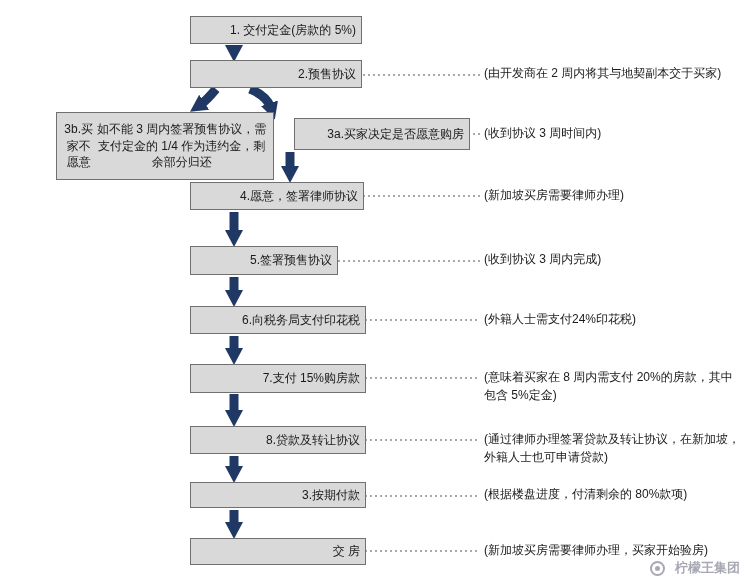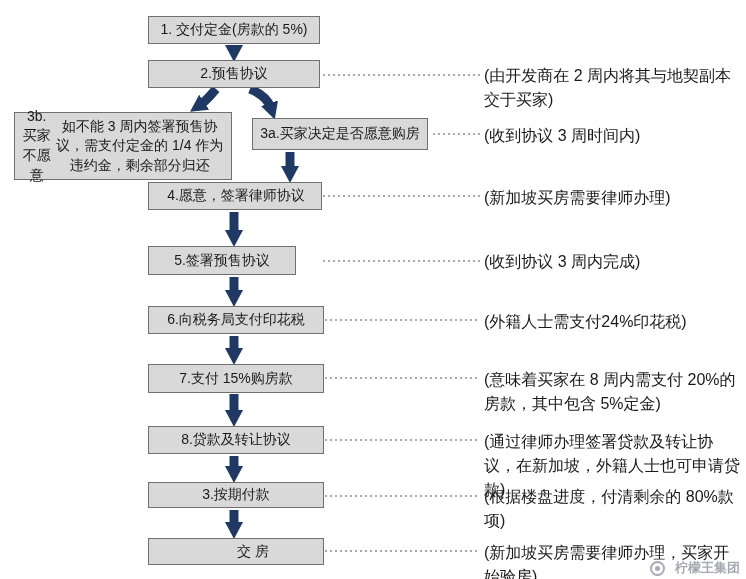--- a/index.html
+++ b/index.html
@@ -17,33 +17,34 @@
     width: 746px; height: 579px;
     pointer-events: none;
   }
   .box {
     position: absolute;
     background: #d9d9d9;
     border: 1px solid #707070;
     box-sizing: border-box;
     display: flex;
     align-items: center;
-    justify-content: center;
+    justify-content: flex-end;
     text-align: center;
-    font-size: 14px;
+    font-size: 12px;
     color: #1a1a1a;
     padding: 2px 5px;
     line-height: 1.4;
+    margin-left: 42px;
   }
   .box .label { display: block; }
   .box-multiline { }
   .annotation {
     position: absolute;
     width: 256px;
-    font-size: 16px;
+    font-size: 12px;
     color: #1a1a1a;
     line-height: 1.5;
     text-align: left;
   }
   .watermark {
     position: absolute;
     right: 6px;
     bottom: 2px;
     display: flex;
     align-items: center;

